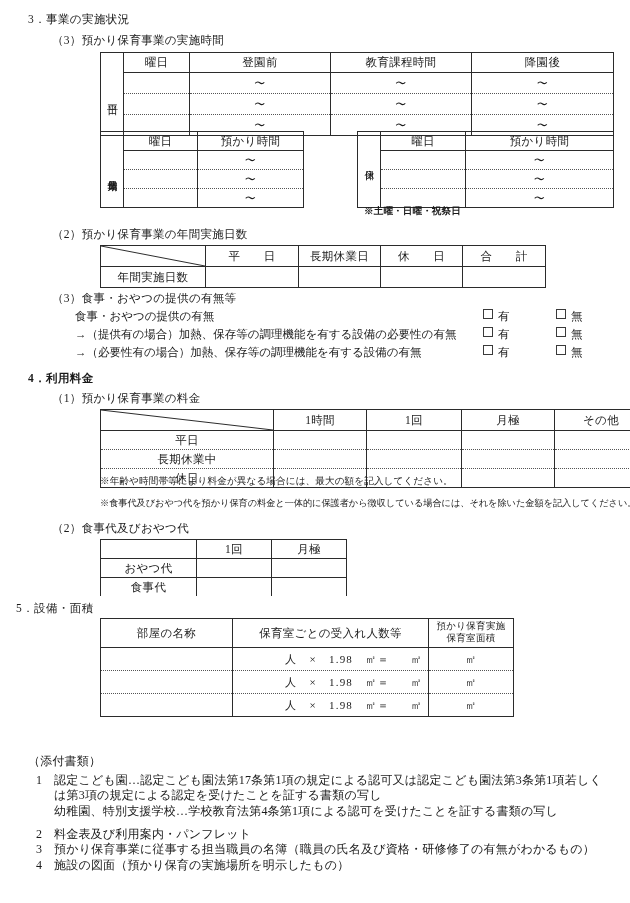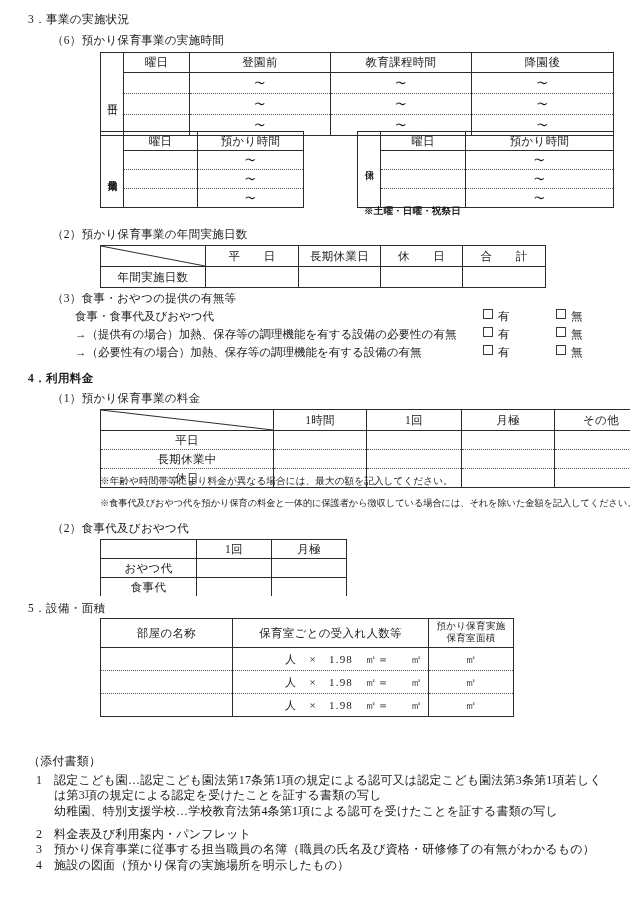--- a/index.html
+++ b/index.html
@@ -130,21 +130,21 @@
   .att-body { flex: 1; }
   .att-body div { white-space: nowrap; }
 </style>
 </head>
 <body>
 
 <div class="page">
 
   <div class="sec-h" style="left:28px; top:12px;">3．事業の実施状況</div>
 
-  <div class="sub-h" style="left:52px; top:33px;">（6）預かり保育事業の実施時間</div>
+  <div class="sub-h" style="left:52px; top:33px;">（3）預かり保育事業の実施時間</div>
 
   <table class="tbl" style="left:100px; top:52px; width:513px;">
     <colgroup>
       <col style="width:23px">
         <col style="width:66px">
         <col style="width:141px">
         <col style="width:141px">
         <col style="width:142px">
     </colgroup>
     <tbody>
@@ -265,21 +265,21 @@
         <td></td>
         <td></td>
         <td></td>
         <td></td>
       </tr>
     </tbody>
   </table>
 
   <div class="sub-h" style="left:52px; top:291px;">（3）食事・おやつの提供の有無等</div>
 
-  <div class="cbrow" style="left:75px; top:309px;">食事・食事代及びおやつ代</div>
+  <div class="cbrow" style="left:75px; top:309px;">食事・おやつの提供の有無</div>
   <div class="cbrow" style="left:483px; top:309px;">
     <span class="cbox"></span><span>有</span>
   </div>
   <div class="cbrow" style="left:556px; top:309px;">
     <span class="cbox"></span><span>無</span>
   </div>
 
   <div class="cbrow" style="left:75px; top:327px;">→（提供有の場合）加熱、保存等の調理機能を有する設備の必要性の有無</div>
   <div class="cbrow" style="left:483px; top:327px;">
     <span class="cbox"></span><span>有</span>
@@ -367,21 +367,21 @@
         <td class="dtop"></td>
       </tr>
       <tr>
         <td class="nob" style="height:18px">食事代</td>
         <td class="nob"></td>
         <td class="nob"></td>
       </tr>
     </tbody>
   </table>
 
-  <div class="sec-h" style="left:28px; top:601px;font-family:Liberation Serif, serif;">5．設備・面積</div>
+  <div class="sec-h" style="left:16px; top:601px;font-family:Liberation Serif, serif;">5．設備・面積</div>
 
   <table class="tbl" style="left:100px; top:618px; width:413px;">
     <colgroup>
         <col style="width:132px">
         <col style="width:196px">
         <col style="width:85px">
       </colgroup>
     <tbody>
       <tr>
         <td style="height:28px">部屋の名称</td>

